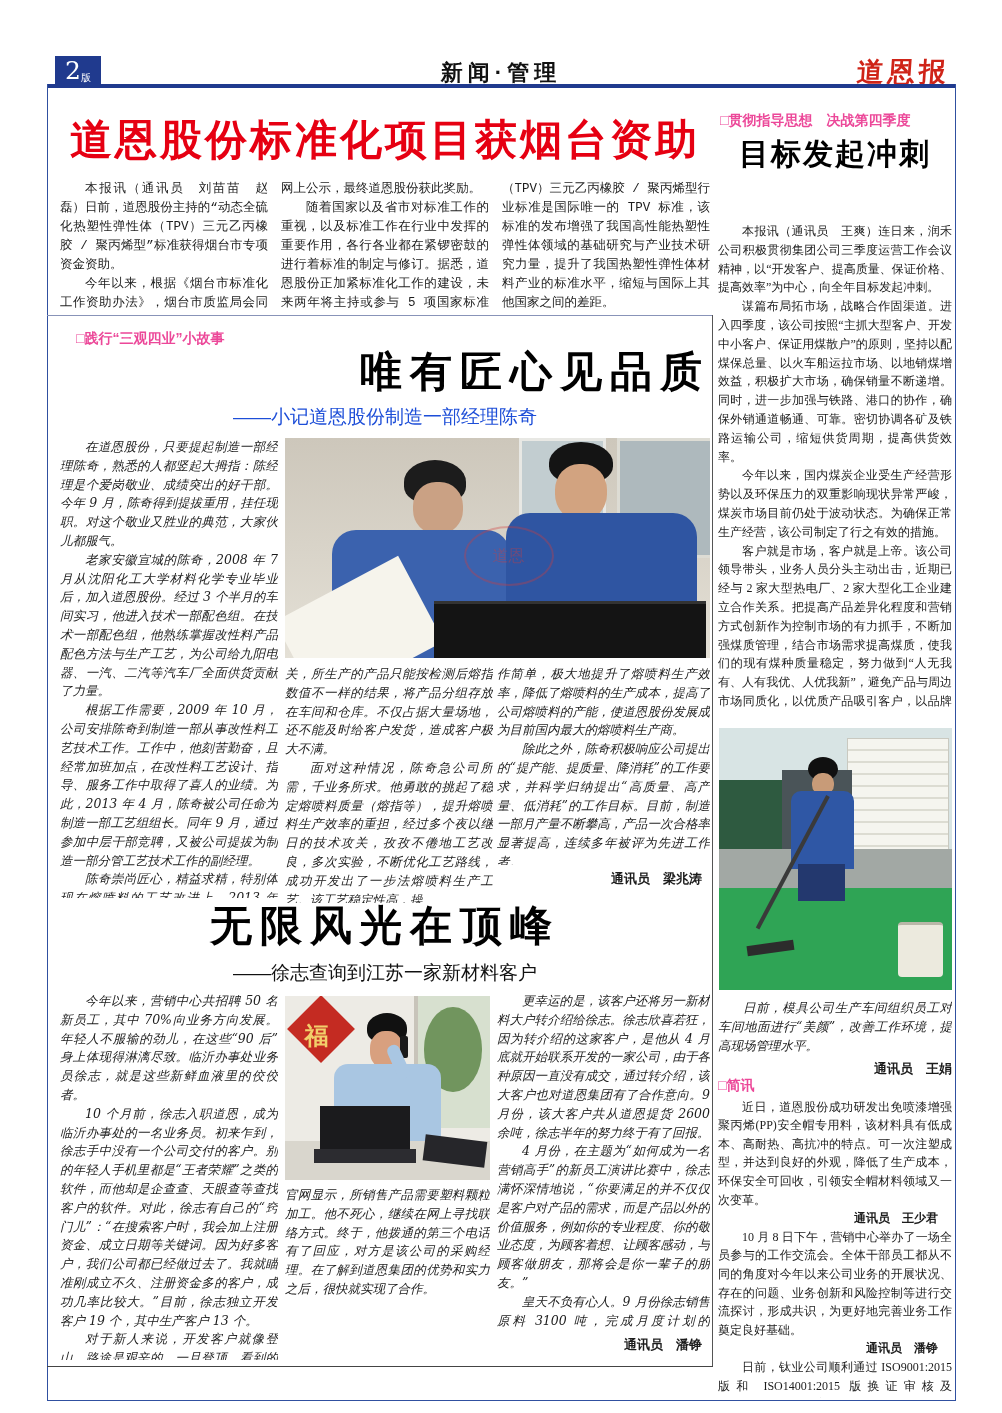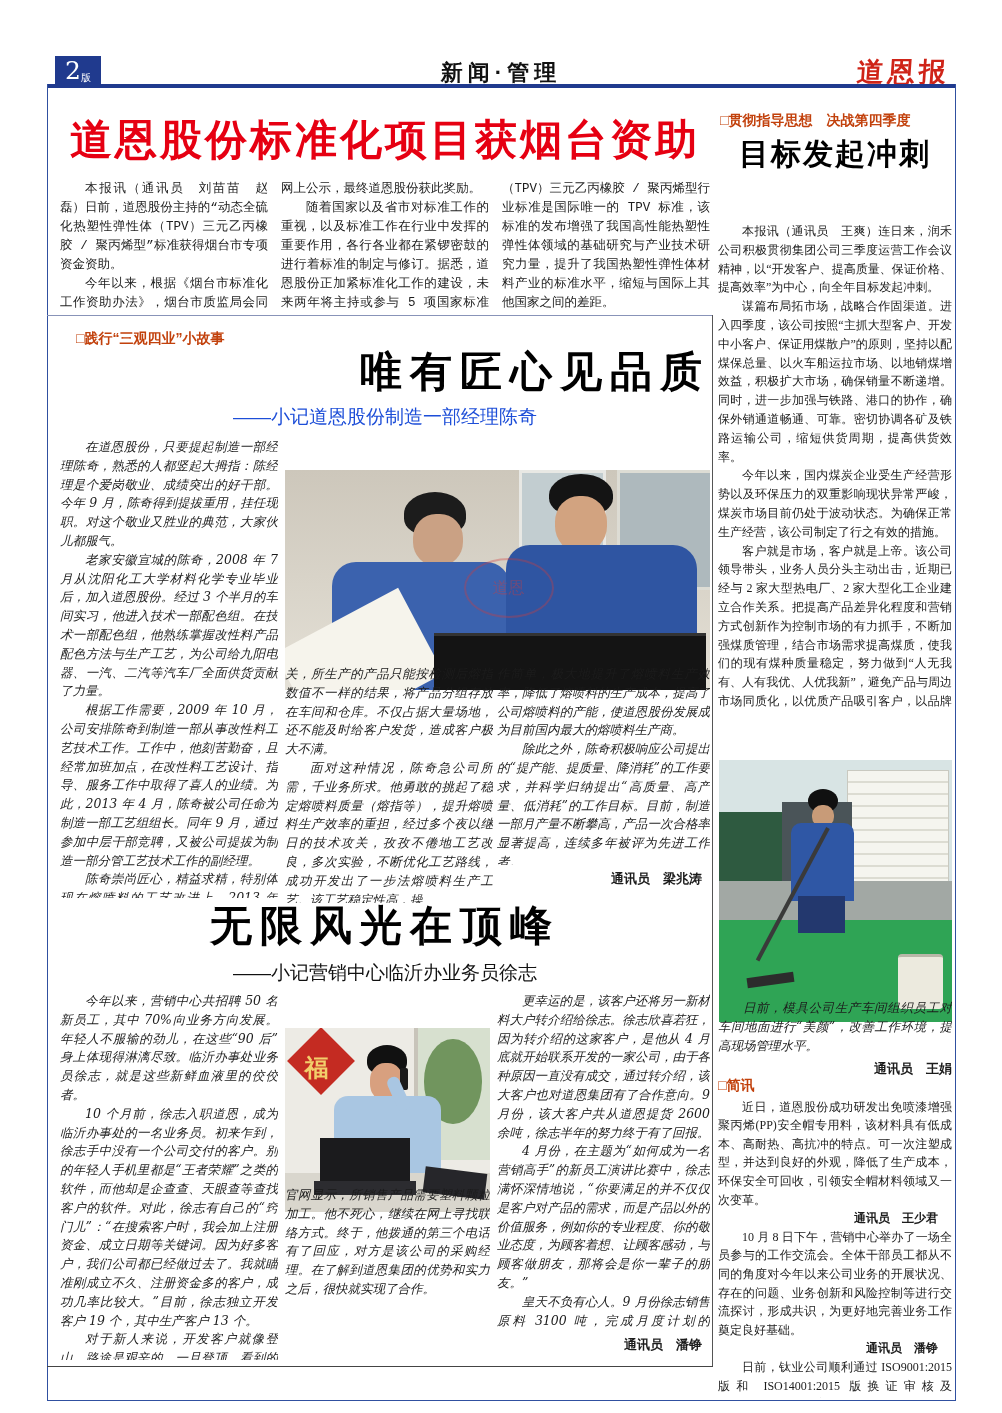--- a/index.html
+++ b/index.html
@@ -22,21 +22,21 @@
   .frame{left:47px;top:84px;width:907px;height:1316px;border-left:1px solid #3050a0;border-right:1px solid #3050a0;border-bottom:1px solid #3050a0;}
   
   .a1-head{left:60px;top:112px;width:650px;text-align:center;font-size:42px;color:#e60012;letter-spacing:3px;}
   .a1-cols{left:60px;top:180px;width:650px;display:flex;gap:13px;font-size:12.5px;line-height:19px;height:130px;}
   .a1-cols .c{width:208px;overflow:hidden;font-family:Liberation Mono, monospace;}
   
   .div-top{left:47px;top:315px;width:665px;height:1px;background:#8893b8;}
   .div-right{left:712px;top:315px;width:1px;height:1052px;background:#555;}
   .div-bottom{left:47px;top:1366px;width:666px;height:1px;background:#444;}
   
-  .kicker{font-family:"Liberation Sans",sans-serif;font-weight:bold;font-size:14px;color:#c2410c;}
+  .kicker{font-family:"Liberation Sans",sans-serif;font-weight:bold;font-size:14px;color:#ec4899;}
   .f-kicker{left:62px;top:330px;margin-left:14px;}
   .f2-head{left:60px;top:344px;width:650px;text-align:right;font-size:42px;letter-spacing:8px;color:#000;}
   .f2-sub{left:60px;top:404px;width:650px;text-align:center;font-size:19px;color:#1d4ed8;font-family:"Liberation Sans",sans-serif;}
   .featx{font-size:12.5px;line-height:18.8px;}
   .f2-left{left:60px;top:438px;width:218px;height:460px;}
   .f2-mid{left:285px;top:665px;width:208px;height:238px;}
   .f2-right{left:497px;top:665px;width:213px;height:200px;}
   .f2-byline{left:497px;top:870px;width:205px;}
   .f3-head{left:60px;top:898px;width:650px;text-align:center;font-size:42px;letter-spacing:8px;color:#000;}
   .f3-sub{left:60px;top:960px;width:650px;text-align:center;font-size:19px;color:#111;font-family:"Liberation Sans",sans-serif;}
@@ -46,21 +46,21 @@
   .f3-byline{left:497px;top:1336px;width:205px;}
   
   .sb-kicker{left:720px;top:112px;}
   .sb-head{left:718px;top:134px;width:234px;text-align:center;font-size:30px;line-height:39px;letter-spacing:2px;color:#000;}
   .sb-body{left:718px;top:222px;width:234px;height:490px;font-size:12px;line-height:18.8px;}
   .sb-caption{left:718px;top:998px;width:234px;font-size:12.5px;line-height:19px;}
   .sb-cap-byline{left:718px;top:1060px;width:234px;}
   .sb-briefs{left:718px;top:1076px;width:234px;height:322px;overflow:hidden;font-size:12px;line-height:18.6px;}
   .sb-briefs .b-byline{font-family:"Liberation Sans",sans-serif;font-weight:bold;text-align:right;padding-right:14px;}
   
-  .photo{overflow:hidden;margin-top:32px;}
+  .photo{overflow:hidden;}
   .photoA{left:285px;top:438px;width:425px;height:220px;background:linear-gradient(#cdc7bb,#e4e0d6);}
   .photoB{left:285px;top:996px;width:205px;height:184px;background:#edebe5;}
   .photoC{left:719px;top:728px;width:233px;height:262px;background:#d8e4e4;}
   .pd{position:absolute;}
 </style>
 </head>
 <body>
 
 <div class="abs ed-box">
   <span class="ed-num">2</span><span class="ed-lbl">版</span>
@@ -119,21 +119,21 @@
     <p class="para">关，所生产的产品只能按检测后熔指数值不一样的结果，将产品分组存放在车间和仓库。不仅占据大量场地，还不能及时给客户发货，造成客户极大不满。</p>
     <p class="para">面对这种情况，陈奇急公司所需，千业务所求。他勇敢的挑起了稳定熔喷料质量（熔指等），提升熔喷料生产效率的重担，经过多个夜以继日的技术攻关，孜孜不倦地工艺改良，多次实验，不断优化工艺路线，成功开发出了一步法熔喷料生产工艺。该工艺稳定性高，操</p>
   </div>
 <div class="abs col kai featx f2-right cont">
     <p class="para">作简单，极大地提升了熔喷料生产效率，降低了熔喷料的生产成本，提高了公司熔喷料的产能，使道恩股份发展成为目前国内最大的熔喷料生产商。</p>
     <p class="para">除此之外，陈奇积极响应公司提出的“提产能、提质量、降消耗”的工作要求，并科学归纳提出“高质量、高产量、低消耗”的工作目标。目前，制造一部月产量不断攀高，产品一次合格率显著提高，连续多年被评为先进工作者。</p>
   </div>
 <div class="abs byline f2-byline">通讯员　梁兆涛</div>
 
 <div class="abs f3-head hei">无限风光在顶峰</div>
-<div class="abs f3-sub">——小记营销中心临沂办业务员徐志</div>
+<div class="abs f3-sub">——徐志查询到江苏一家新材料客户</div>
 
 <div class="abs col kai featx f3-left">
     <p class="para">今年以来，营销中心共招聘 50 名新员工，其中 70%向业务方向发展。年轻人不服输的劲儿，在这些“90 后”身上体现得淋漓尽致。临沂办事处业务员徐志，就是这些新鲜血液里的佼佼者。</p>
     <p class="para">10 个月前，徐志入职道恩，成为临沂办事处的一名业务员。初来乍到，徐志手中没有一个公司交付的客户。别的年轻人手机里都是“王者荣耀”之类的软件，而他却是企查查、天眼查等查找客户的软件。对此，徐志有自己的“窍门儿”：“在搜索客户时，我会加上注册资金、成立日期等关键词。因为好多客户，我们公司都已经做过去了。我就瞄准刚成立不久、注册资金多的客户，成功几率比较大。”目前，徐志独立开发客户 19 个，其中生产客户 13 个。</p>
     <p class="para">对于新人来说，开发客户就像登山。路途是艰辛的，一旦登顶，看到的不止眼前的风景，还有下一座高山的捷径。4 月份，徐志查询到江苏一家新材料客户，他接连打了两个电话都被拒绝，对方表示不需要塑料原料。但是该客户</p>
   </div>
 
 <div class="abs photo photoB" title="业务员在办公桌前打电话联系客户">
   <div class="pd" style="left:63%;top:0;width:37%;height:72%;background:#d7e0cf;border-left:4px solid #c8c4ba;"></div>
   <div class="pd" style="left:68%;top:6%;width:28%;height:46%;background:#71955e;border-radius:50%;"></div>

